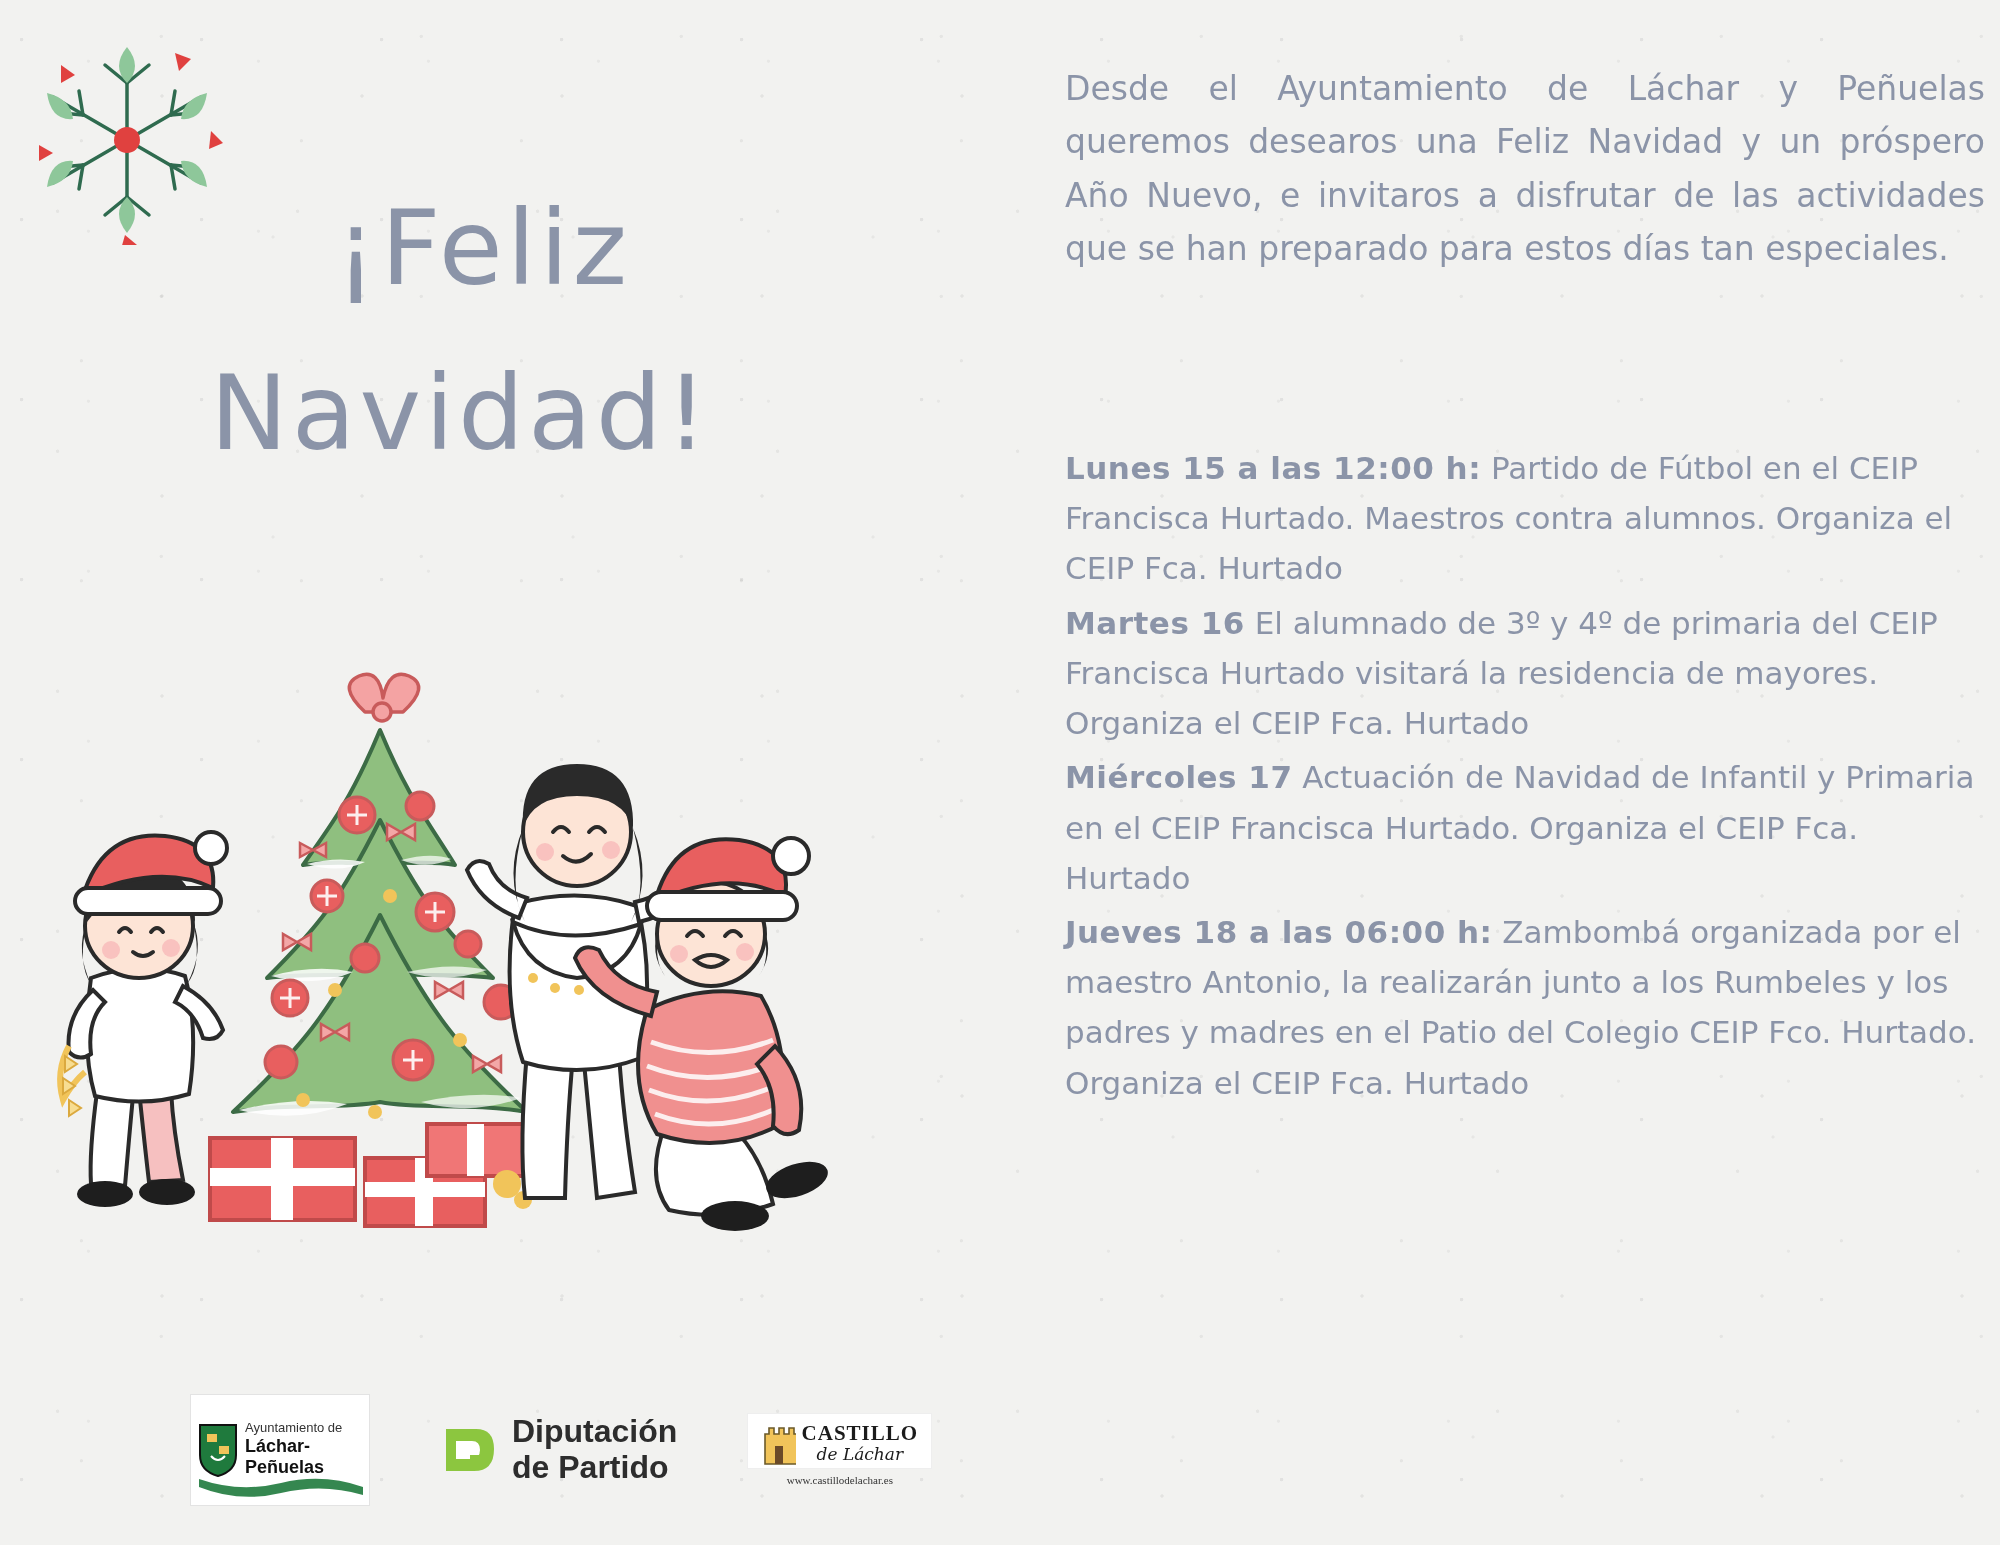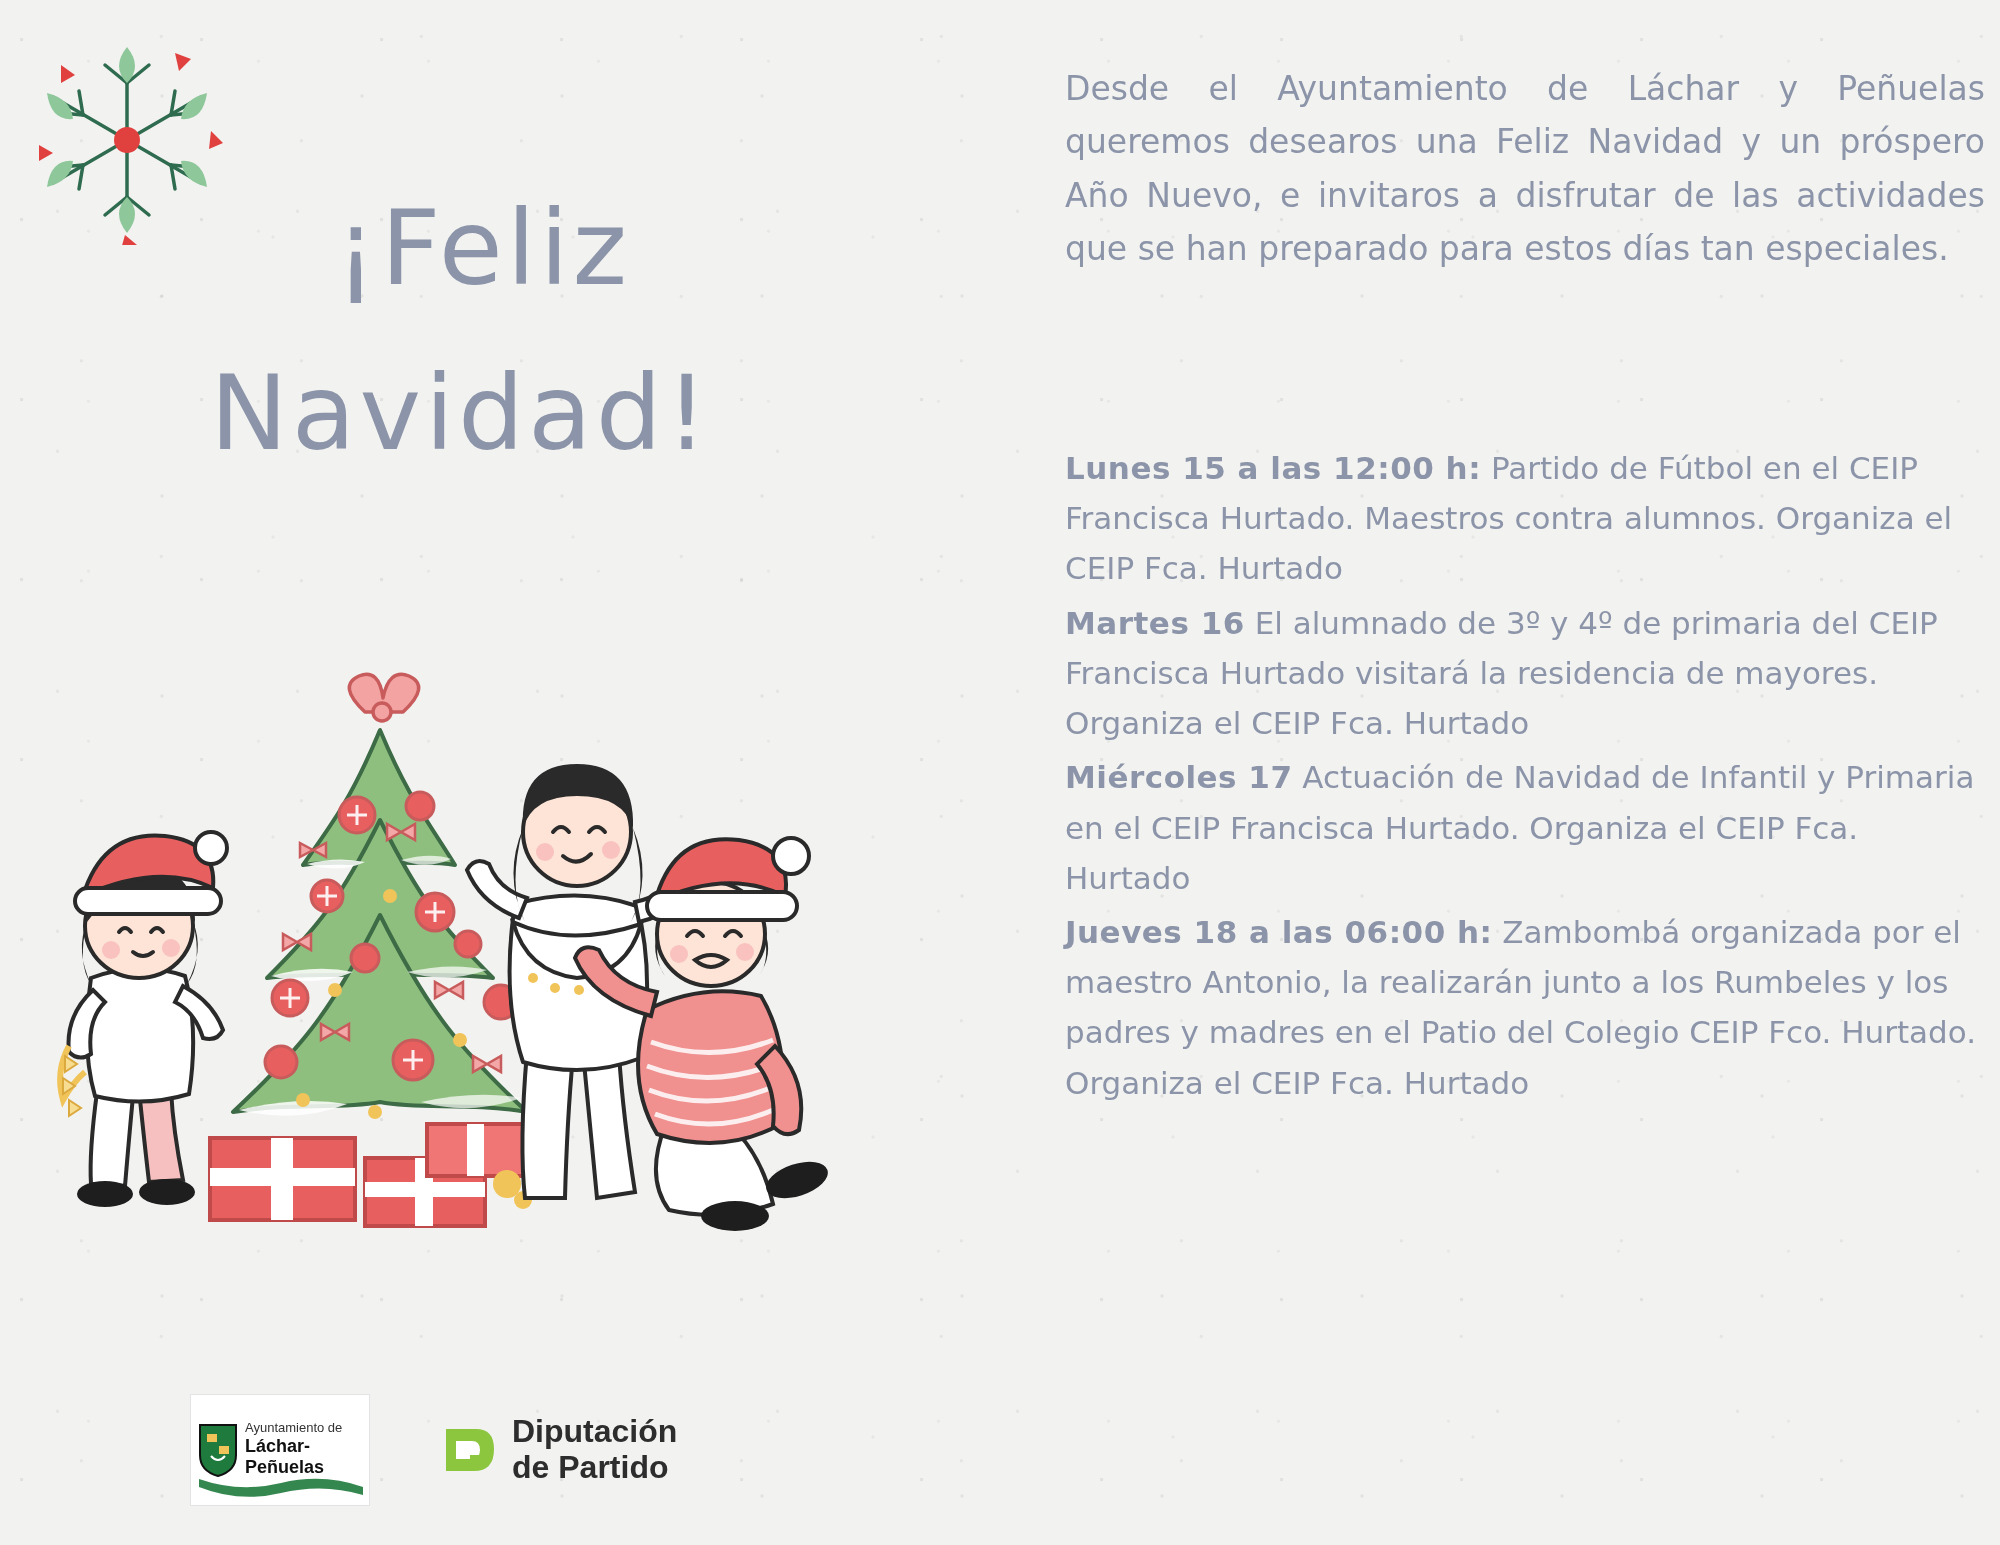--- a/index.html
+++ b/index.html
@@ -473,20 +473,35 @@
         <path d="M6 8 h30 q18 0 18 20 q0 22 -20 22 h-28z" fill="#8cc63f"></path>
         <path d="M16 20 h16 q8 0 8 9 q0 9 -9 9 h-15z" fill="#ffffff"></path>
         <path d="M30 34 h12 v14 h-12z" fill="#8cc63f"></path>
       </svg>
       <div class="dip-txt">
         <div>Diputación</div>
         <div>de Partido</div>
       </div>
     </div>
 
+    <div class="logo-castillo">
+      <div class="box">
+        <div class="row">
+          <svg class="tower" viewBox="0 0 34 46">
+            <path d="M3 14 h4 v-6 h5 v6 h5 v-6 h5 v6 h5 v-6 h5 v6 h3 v30 h-32z" fill="#f1c45a" stroke="#6b5a2a" stroke-width="1.6"></path>
+            <rect x="13" y="26" width="8" height="18" fill="#6b4a28"></rect>
+          </svg>
+          <div>
+            <div class="name1">CASTILLO</div>
+            <div class="name2">de Láchar</div>
+          </div>
+        </div>
+      </div>
+      <div class="url">www.castillodelachar.es</div>
+    </div>
 
   </div>
 </div>
 
 <div class="right-col">
 
   <div class="intro">Desde el Ayuntamiento de Láchar y Peñuelas queremos desearos una Feliz Navidad y un próspero Año Nuevo, e invitaros a disfrutar de las actividades que se han preparado para estos días tan especiales.</div>
 
   <div class="events">
     <div class="event">

